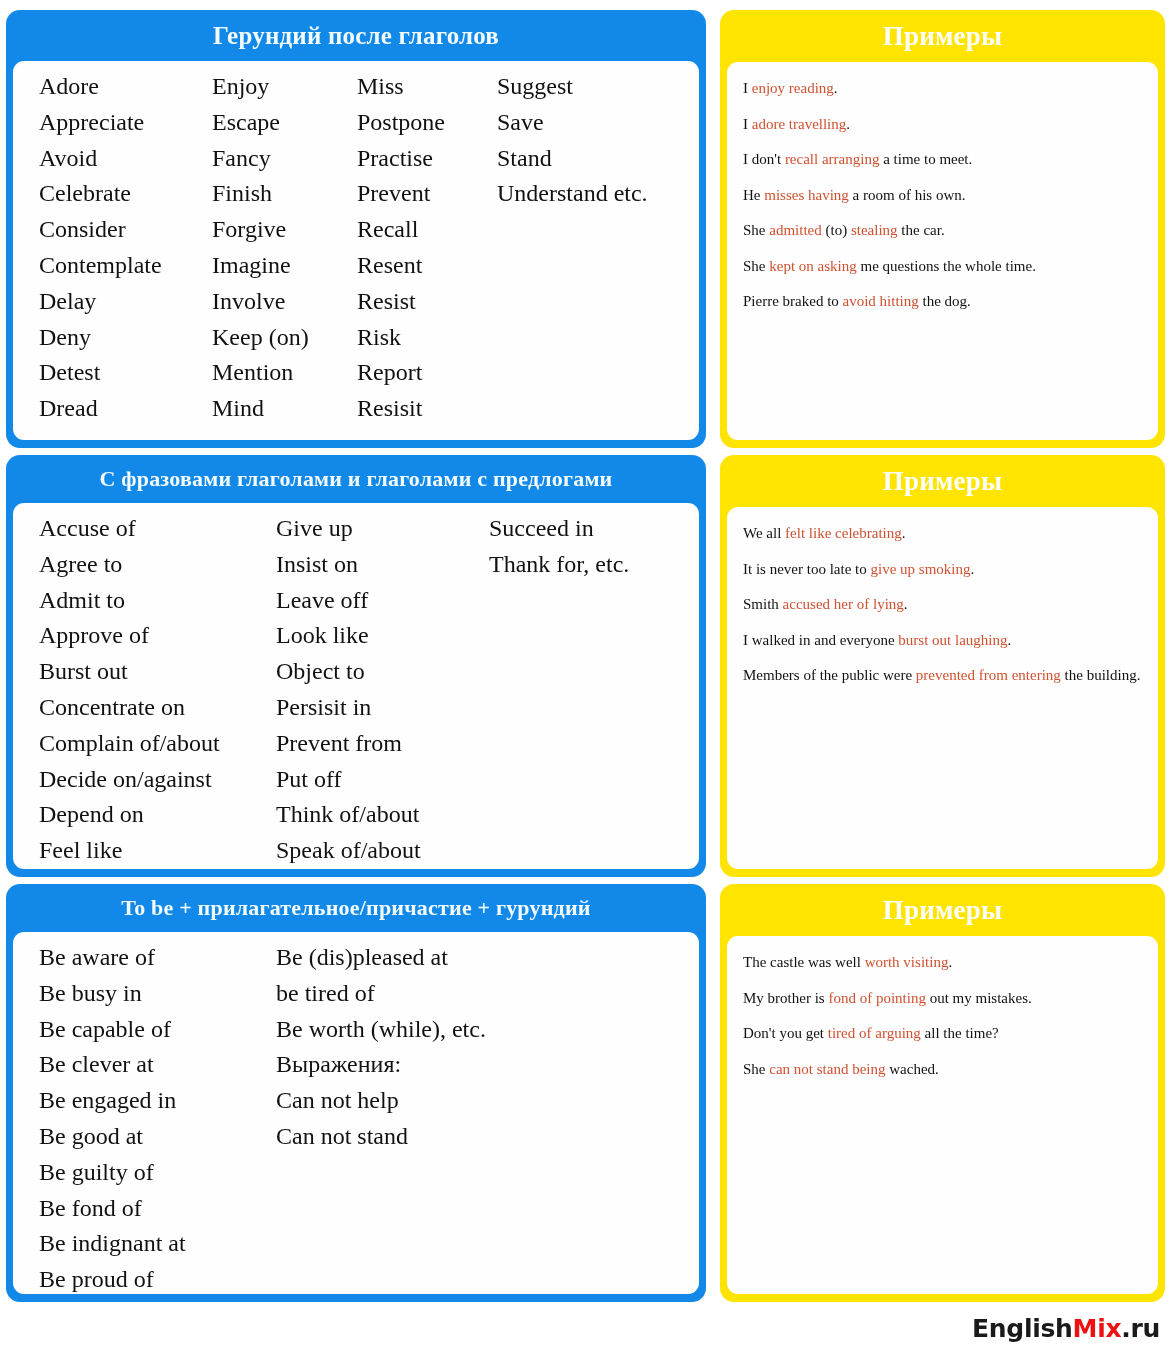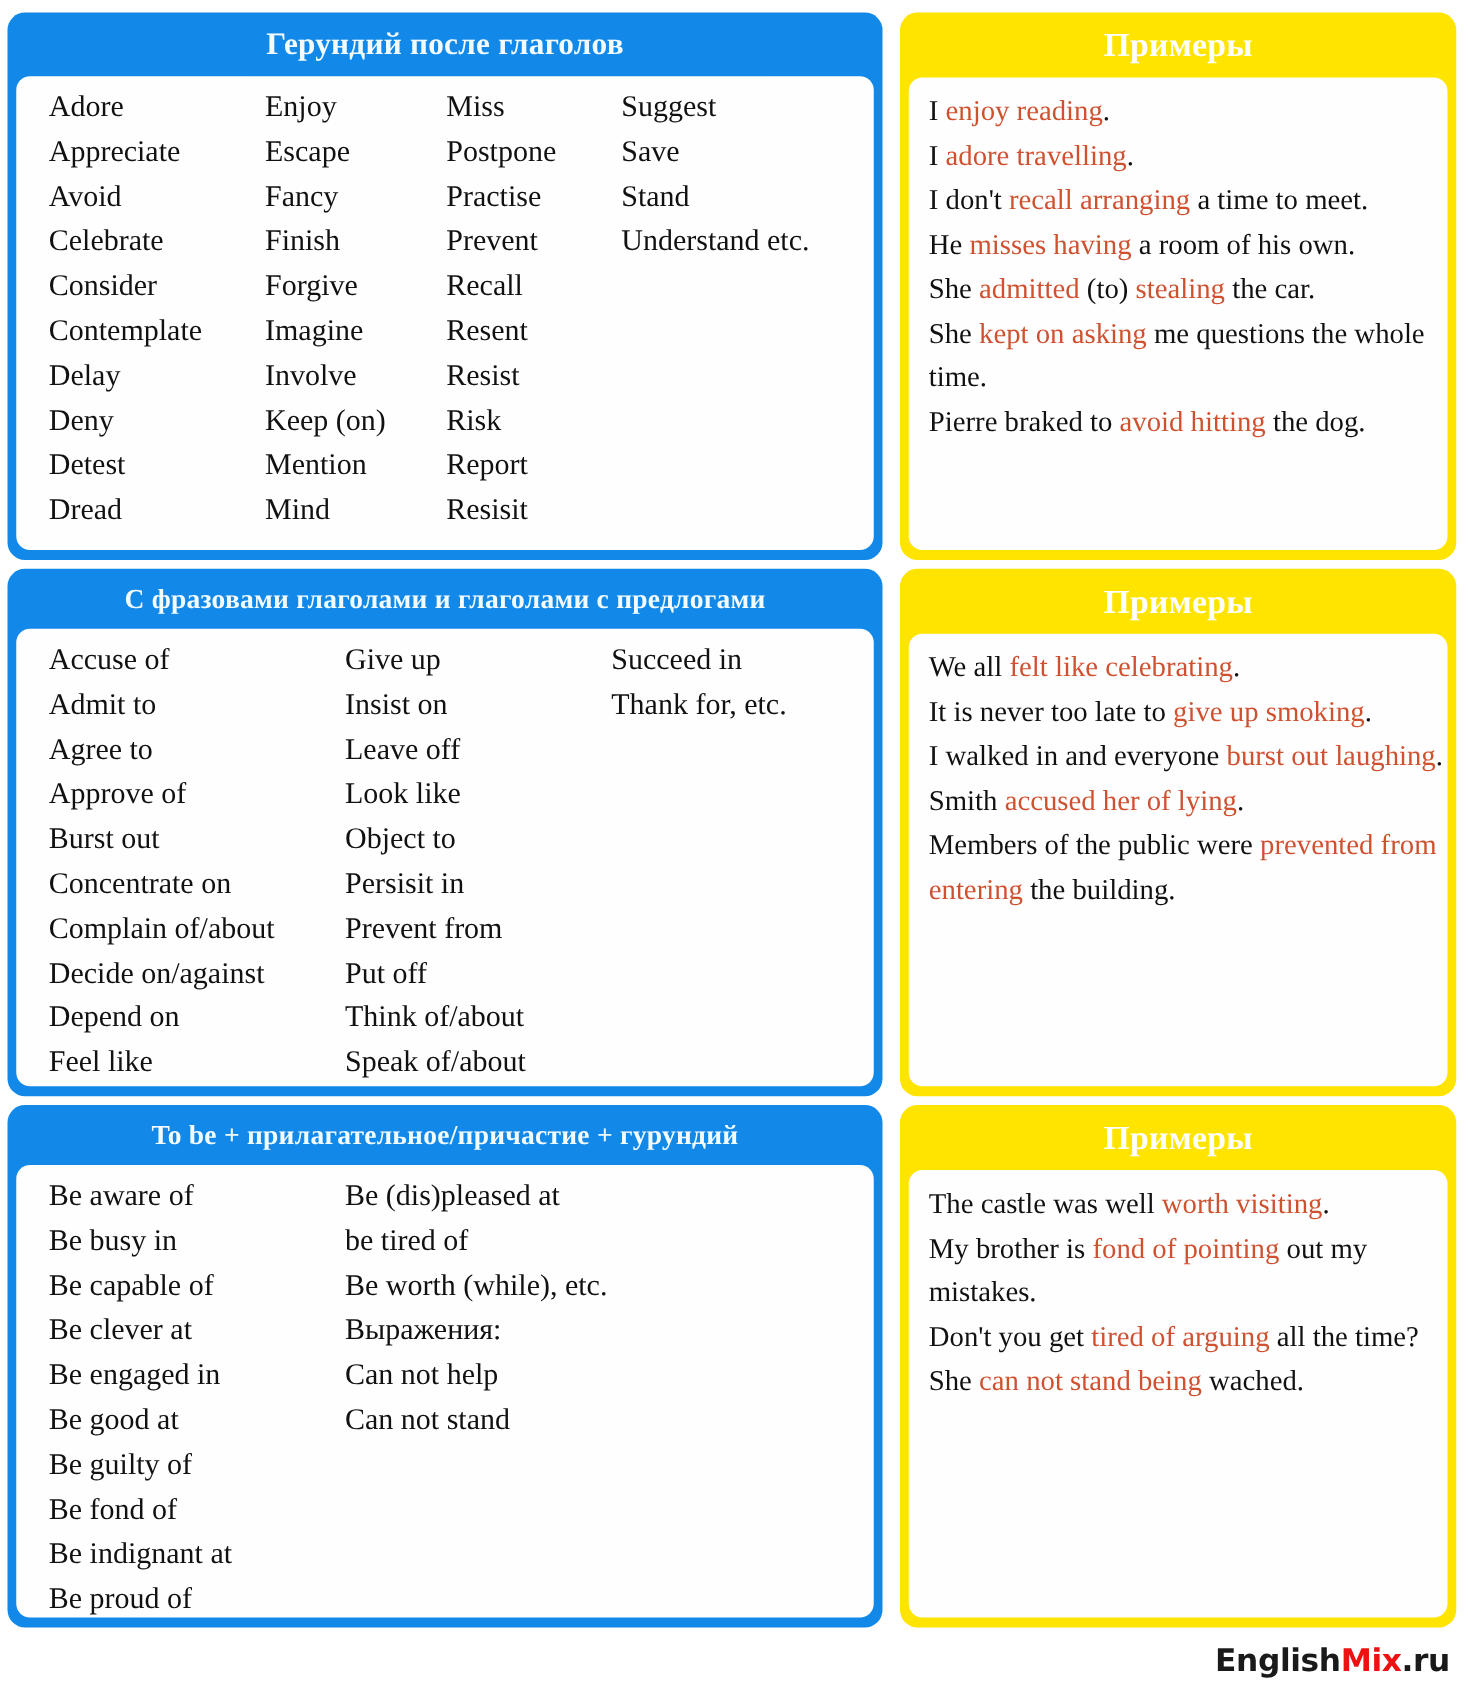--- a/index.html
+++ b/index.html
@@ -100,21 +100,21 @@
   #p2c0 { left: 26px; }
   #p2c1 { left: 263px; }
   #p2c2 { left: 476px; }
   
   #p3c0 { left: 26px; }
   #p3c1 { left: 263px; }
 
   
   .examples {
     padding: 9px 2px 8px 16px;
-    font-size: 23px;
+    font-size: 15px;
     line-height: 35.5px;
     color: #111111;
     font-family: "Liberation Serif", "DejaVu Serif", serif;
   }
   .examples p { margin: 0; }
   .hl { color: #cf5130; }
 
   
   .h1 { height: 438px; }
   .h2 { height: 422px; }
@@ -218,22 +218,22 @@
 
   <div class="row">
 
     <div class="card blue col-left h2">
       <div class="card-title small">С фразовами глаголами и глаголами с предлогами</div>
       <div class="card-body">
         <div class="wordcols">
           <div class="wordcol" id="p2c0">
               <ul>
                 <li>Accuse of</li>
+                <li>Agree to</li>
                 <li>Admit to</li>
-                <li>Agree to</li>
                 <li>Approve of</li>
                 <li>Burst out</li>
                 <li>Concentrate on</li>
                 <li>Complain of/about</li>
                 <li>Decide on/against</li>
                 <li>Depend on</li>
                 <li>Feel like</li>
               </ul>
             </div>
           <div class="wordcol" id="p2c1">
@@ -259,22 +259,22 @@
         </div>
       </div>
     </div>
 
     <div class="card yellow col-right h2">
       <div class="card-title">Примеры</div>
       <div class="card-body">
         <div class="examples">
             <p><span>We all </span><span class="hl">felt like celebrating</span><span>.</span></p>
             <p><span>It is never too late to </span><span class="hl">give up smoking</span><span>.</span></p>
+            <p><span>Smith </span><span class="hl">accused her of lying</span><span>.</span></p>
             <p><span>I walked in and everyone </span><span class="hl">burst out laughing</span><span>.</span></p>
-            <p><span>Smith </span><span class="hl">accused her of lying</span><span>.</span></p>
             <p><span> Members of the public were </span><span class="hl">prevented from entering</span><span> the building.</span></p>
           </div>
       </div>
     </div>
 
   </div>
 
   <div class="row">
 
     <div class="card blue col-left h3">

